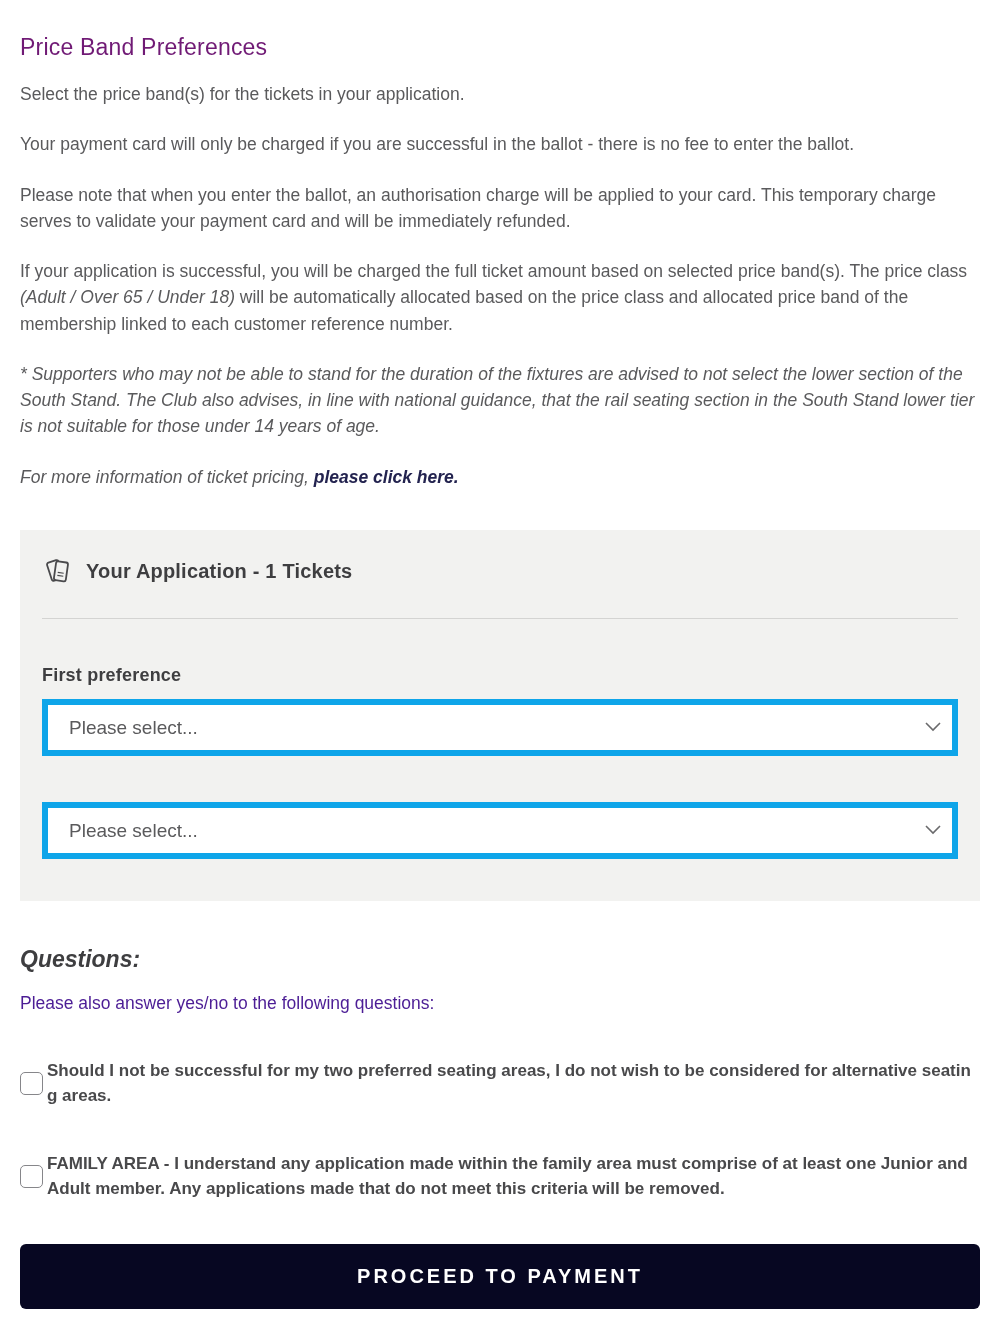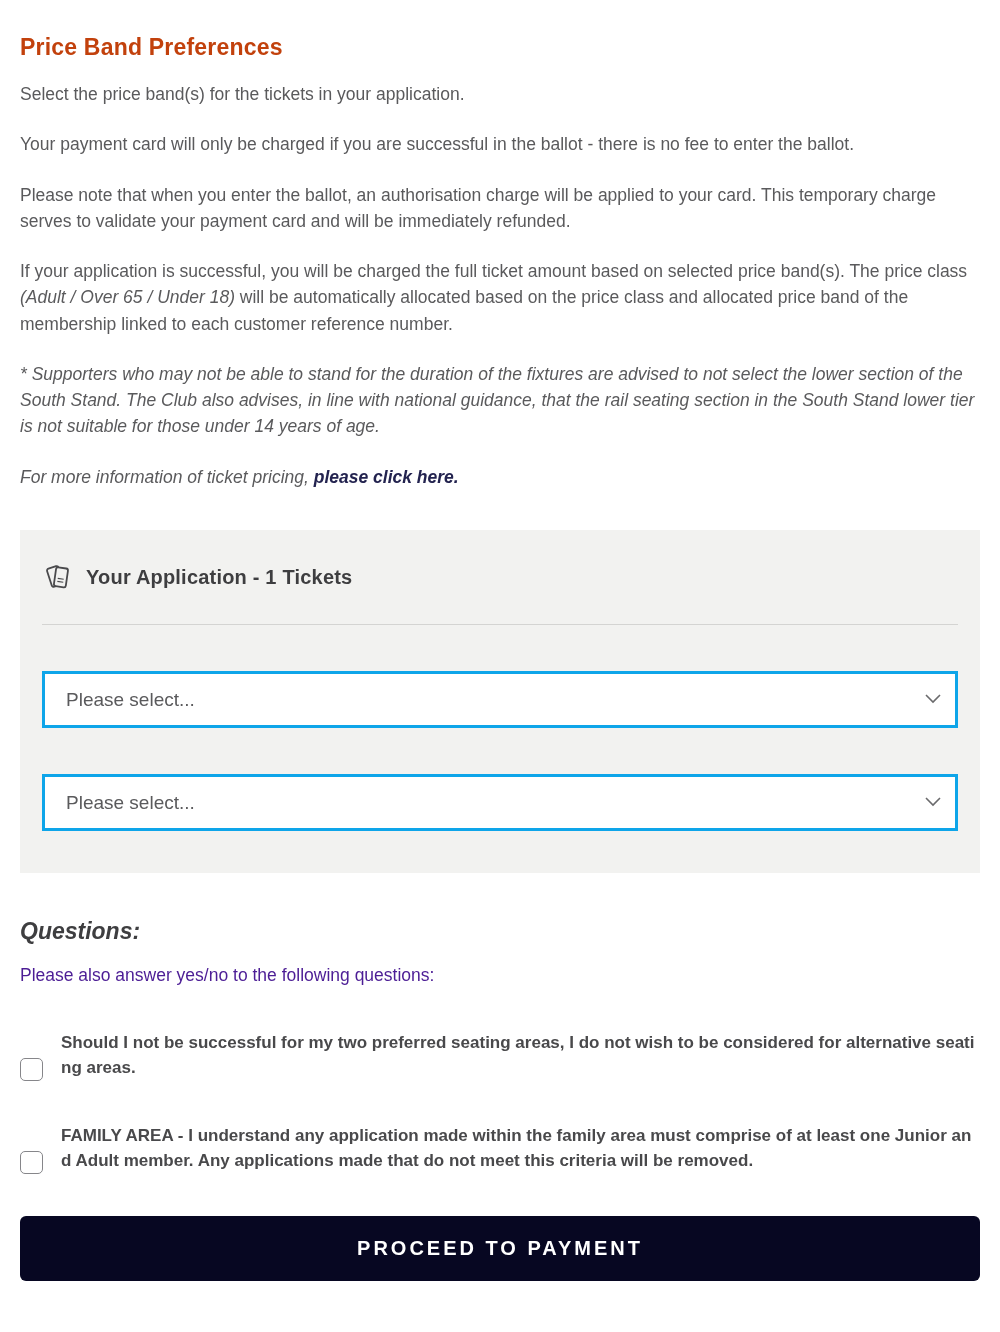--- a/index.html
+++ b/index.html
@@ -9,22 +9,22 @@
     min-height: 1332px;
     font-family: "Liberation Sans", sans-serif;
     color: #58585a;
   }
   .page {
     padding: 34px 20px 17px 20px;
   }
   
   .page-title {
     font-size: 23px;
-    font-weight: 700;
-    color: #c2410c;
+    font-weight: 400;
+    color: #701a75;
     letter-spacing: 0.2px;
     margin-bottom: 20px;
   }
   .para {
     font-size: 17.5px;
     line-height: 1.5;
     color: #5a5a5c;
     margin-bottom: 24px;
   }
   .para.tight { margin-bottom: 25px; }
@@ -33,21 +33,21 @@
     font-style: italic;
     font-weight: 700;
     color: #23234f;
     text-decoration: none;
     cursor: pointer;
   }
   
   .panel {
     background: #f2f2f0;
     margin-top: 40px;
-    padding: 30px 22px 42px 22px;
+    padding: 24px 22px 42px 22px;
   }
   .panel-header {
     display: flex;
     align-items: center;
     gap: 12px;
   }
   .panel-title {
     font-size: 20px;
     font-weight: 700;
     color: #3e3e40;
@@ -64,21 +64,21 @@
     font-size: 18px;
     font-weight: 700;
     color: #3e3e40;
     margin-bottom: 13px;
     letter-spacing: 0.2px;
   }
   .select-wrap { position: relative; }
   .select-wrap select {
     width: 100%;
     height: 57px;
-    border: 3px solid #0ea5e9;
+    border: 6px solid #0ea5e9;
     border-radius: 0;
     background: #ffffff;
     font-family: "Liberation Sans", sans-serif;
     font-size: 19px;
     color: #5a5a5c;
     padding: 0 50px 0 21px;
     -webkit-appearance: none;
     -moz-appearance: none;
     appearance: none;
     cursor: pointer;
@@ -100,22 +100,22 @@
     margin-bottom: 20px;
     font-style: italic;
   }
   .questions-intro {
     font-size: 17.5px;
     color: #4c1d95;
     margin-bottom: 44px;
   }
   .question-row {
     display: flex;
-    align-items: flex-end;
-    gap: 18px;
+    align-items: center;
+    gap: 4px;
     margin-bottom: 42px;
   }
   .question-row input[type="checkbox"] {
     -webkit-appearance: none;
     appearance: none;
     flex: 0 0 auto;
     width: 23px;
     height: 23px;
     border: 1.5px solid #86868a;
     border-radius: 5px;
@@ -181,20 +181,21 @@
             <line x1="16" y1="22" x2="22" y2="22" stroke="#4a4a4c" stroke-width="1.2"></line>
           </g>
         </svg>
       </span>
       <span class="panel-title">Your Application - 1 Tickets</span>
     </div>
 
     <hr class="panel-divider">
 
     <div class="field">
+      <label class="field-label">First preference</label>
       <div class="select-wrap">
         <select>
           <option>Please select...</option>
         </select>
         <span class="select-chevron">
           <svg width="18" height="12" viewBox="0 0 18 12" fill="none">
             <polyline points="2,2 9,9 16,2" stroke="#6a6a6c" stroke-width="1.6" fill="none"></polyline>
           </svg>
         </span>
       </div>

